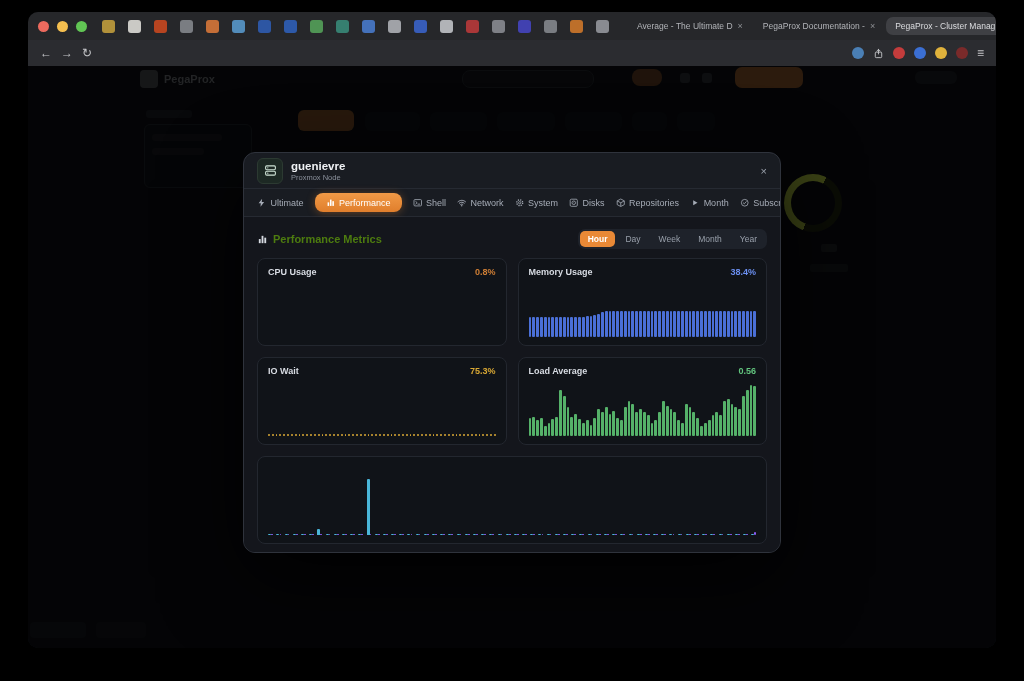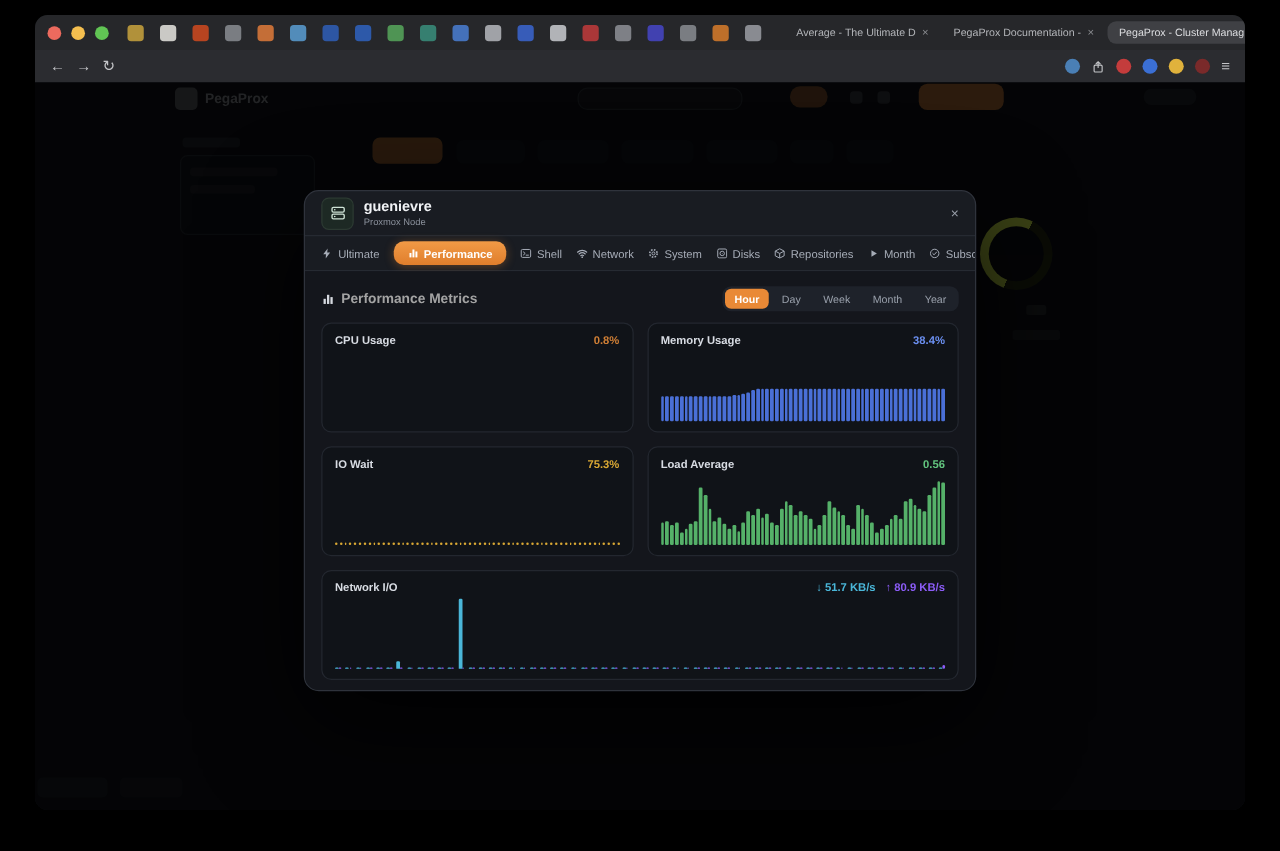--- a/index.html
+++ b/index.html
@@ -62,25 +62,25 @@
   .m-head{height:35px;display:flex;align-items:center;gap:8px;padding:0 13px;border-bottom:1px solid #262a32;flex:none;}
   .node-ico{width:24px;height:24px;border-radius:6px;background:#1d2924;border:1px solid #2c3a32;
             display:flex;align-items:center;justify-content:center;color:#cfe3d6;flex:none;}
   .m-titles{display:flex;flex-direction:column;line-height:1.25;}
   .m-title{font-size:11.5px;font-weight:bold;color:#f0f2f5;}
   .m-sub{font-size:7.5px;color:#899009;color:#8a909b;}
   .m-close{margin-left:auto;color:#9aa0ab;font-size:11px;cursor:default;}
   .m-tabs{height:27px;display:flex;align-items:center;gap:11px;padding:0 13px;border-bottom:1px solid #262a32;flex:none;}
   .mtab{display:flex;align-items:center;gap:4px;font-size:9px;color:#a6acb7;}
   .mtab .icon{display:flex;}
-  .mtab.active{background:linear-gradient(180deg,#f19a46,#e07e2c);color:#fff;font-weight:bold;
+  .mtab.active{background:linear-gradient(180deg,#f19a46,#e07e2c);color:#fff;font-weight:normal;
                padding:4.5px 11px;border-radius:8px;box-shadow:0 1px 8px rgba(233,134,48,.35);}
   .m-body{flex:1;background:#14161c;padding:12px 13px;display:flex;flex-direction:column;}
   .sec-row{display:flex;align-items:center;justify-content:space-between;margin-bottom:9px;}
-  .sec-left{display:flex;align-items:center;gap:5px;color:#a3a3a3;}
+  .sec-left{display:flex;align-items:center;gap:5px;color:#4d7c0f;}
   .sec-title{font-size:11px;font-weight:bold;}
   .ranges{display:flex;gap:2px;background:#1e222a;border-radius:7px;padding:2px;}
   .rbtn{font-size:8.5px;color:#99a0ab;padding:3px 8px;border-radius:5px;}
   .rbtn.active{background:#e98936;color:#fff;font-weight:bold;}
   .grid{display:grid;grid-template-columns:1fr 1fr;gap:11px;}
   .card{background:#101318;border:1px solid #23272f;border-radius:8px;padding:8px 10px;height:88px;
         box-sizing:border-box;display:flex;flex-direction:column;}
   .card.wide{margin-top:11px;}
   .card-head{display:flex;justify-content:space-between;align-items:center;font-size:9px;flex:none;}
   .card-title{color:#d8dce3;font-weight:bold;}
@@ -585,27 +585,20 @@
               <div class="bar" style="height: 29px; background: rgb(85, 177, 105);"></div>
               <div class="bar" style="height: 27px; background: rgb(85, 177, 105);"></div>
               <div class="bar" style="height: 40px; background: rgb(85, 177, 105);"></div>
               <div class="bar" style="height: 46px; background: rgb(85, 177, 105);"></div>
               <div class="bar" style="height: 51px; background: rgb(85, 177, 105);"></div>
               <div class="bar" style="height: 50px; background: rgb(85, 177, 105);"></div>
             </div>
         </div>
       </div>
       <div class="card wide">
-        <div class="card-head">
-          <span class="card-title">Network I/O</span>
-          <span class="net-vals">
-            <span class="val-down" style="color: rgb(74, 182, 216);">↓ 51.7 KB/s</span>
-            <span class="val-up" style="color: rgb(139, 92, 246);">↑ 80.9 KB/s</span>
-          </span>
-        </div>
         <div class="chart net">
             <div class="nslot">
               <div class="dn" style="height: 1.5px; background: rgb(74, 182, 216);"></div>
               <div class="up" style="height: 1.5px; background: rgb(139, 92, 246);"></div>
             </div>
             <div class="nslot">
               <div class="dn" style="height: 1.5px; background: rgb(74, 182, 216);"></div>
               <div class="up" style="height: 1.5px; background: rgb(139, 92, 246);"></div>
             </div>
             <div class="nslot">

